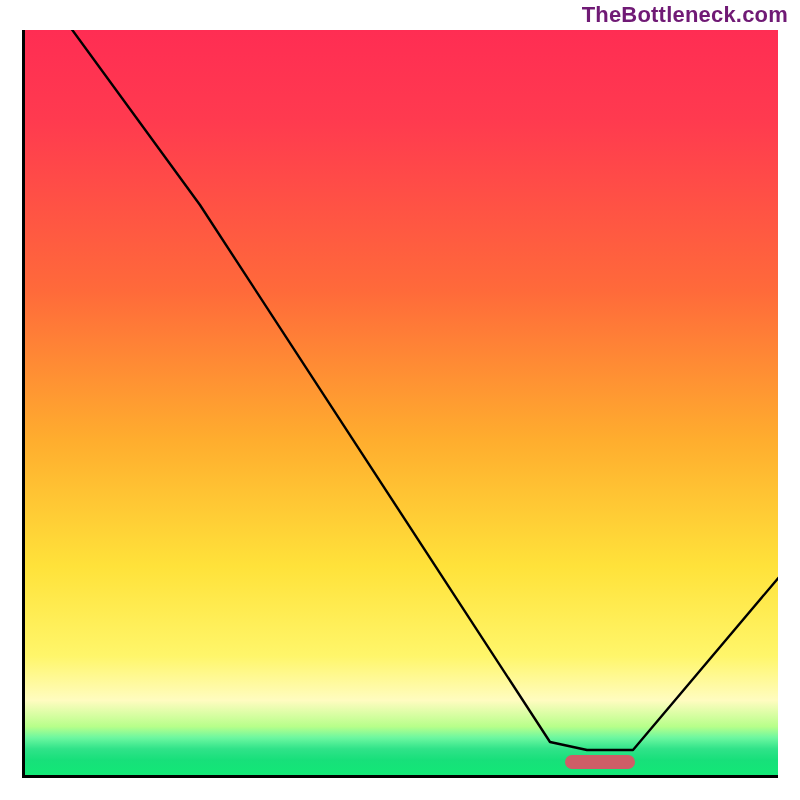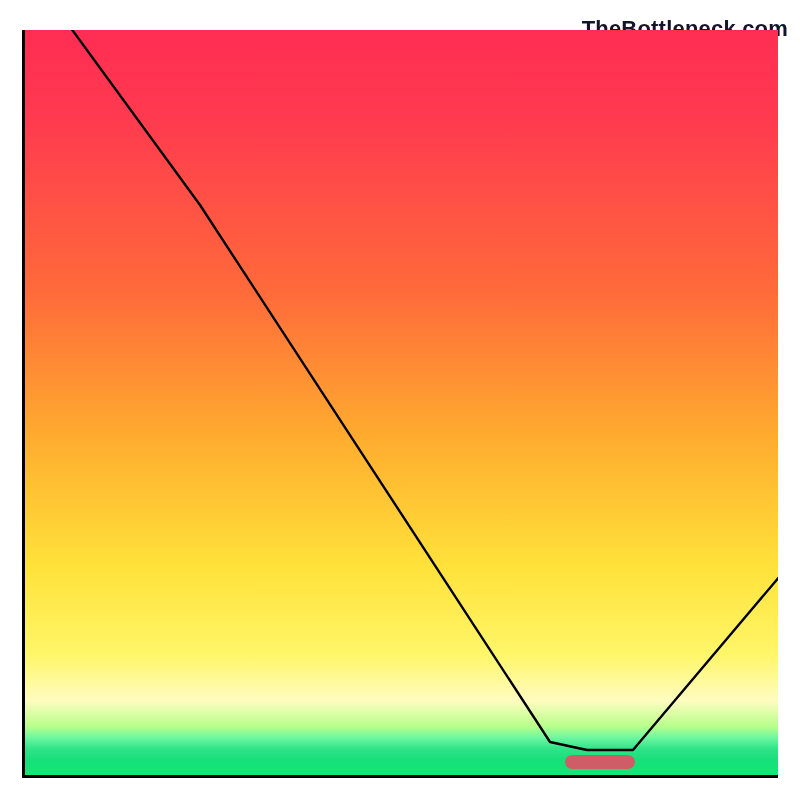--- a/index.html
+++ b/index.html
@@ -10,25 +10,25 @@
     background: #ffffff;
     font-family: Arial, Helvetica, sans-serif;
   }
   .container {
     position: relative;
     width: 800px;
     height: 800px;
   }
   .watermark {
     position: absolute;
-    top: 16px;
+    top: 2px;
     right: 12px;
     font-size: 22px;
     font-weight: 600;
-    color: #0f172a;
+    color: #701a75;
     letter-spacing: 0.2px;
   }
   .plot-area {
     position: absolute;
     left: 22px;
     top: 30px;
     width: 756px;
     height: 748px;
     border-left: 3px solid #000;
     border-bottom: 3px solid #000;

